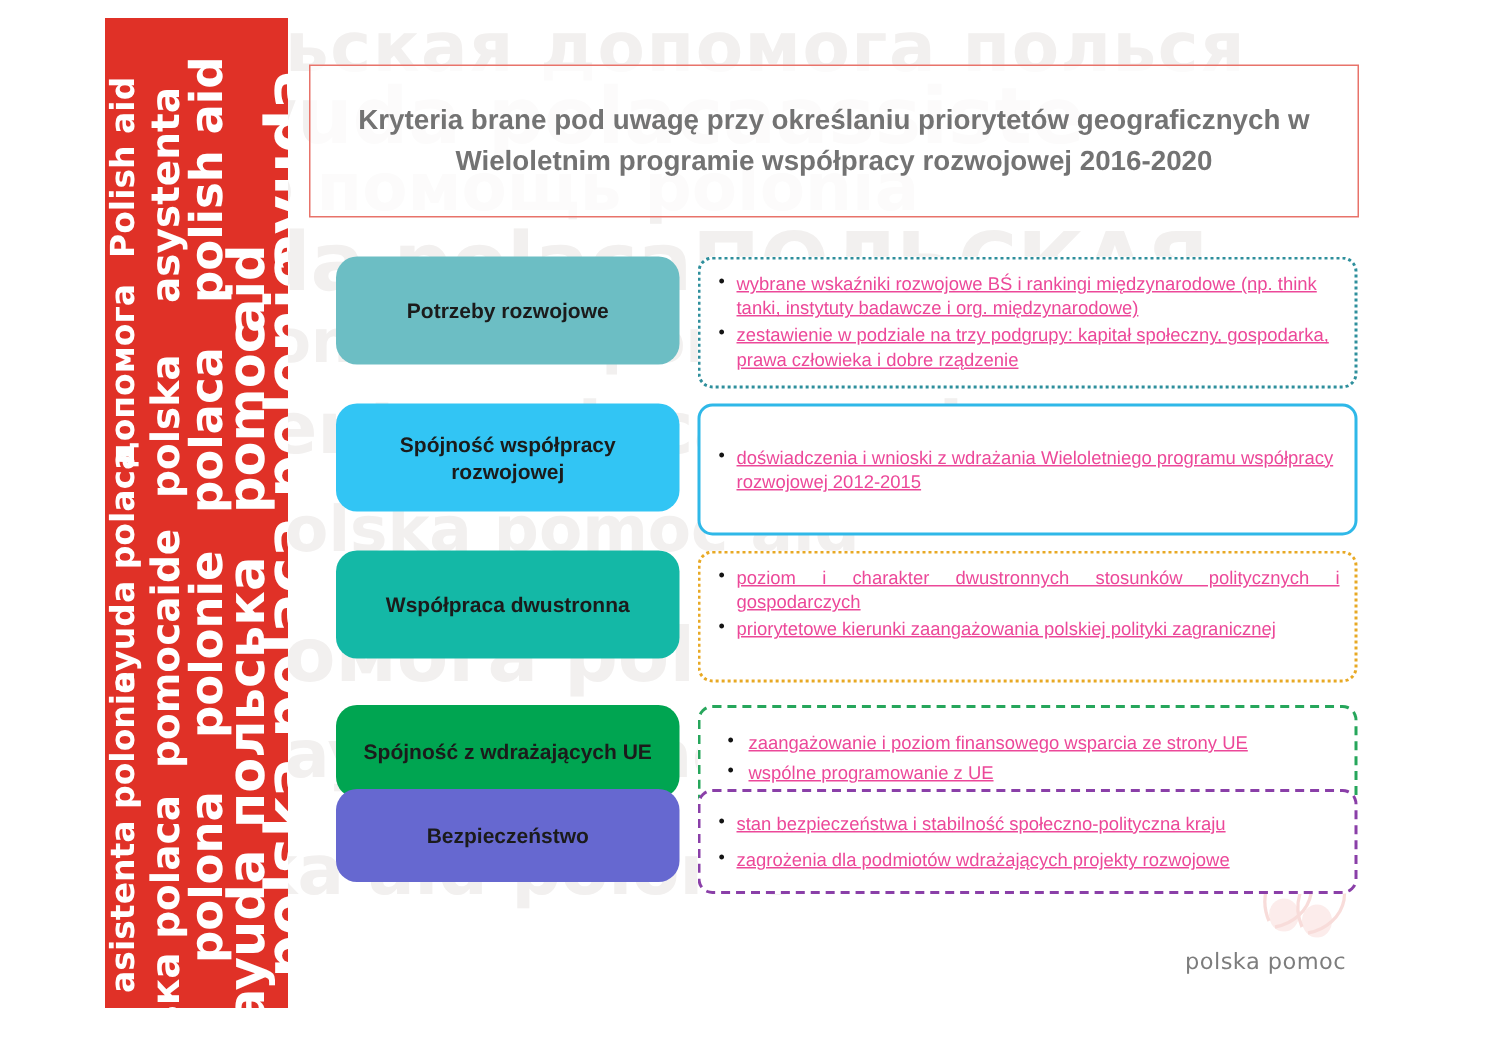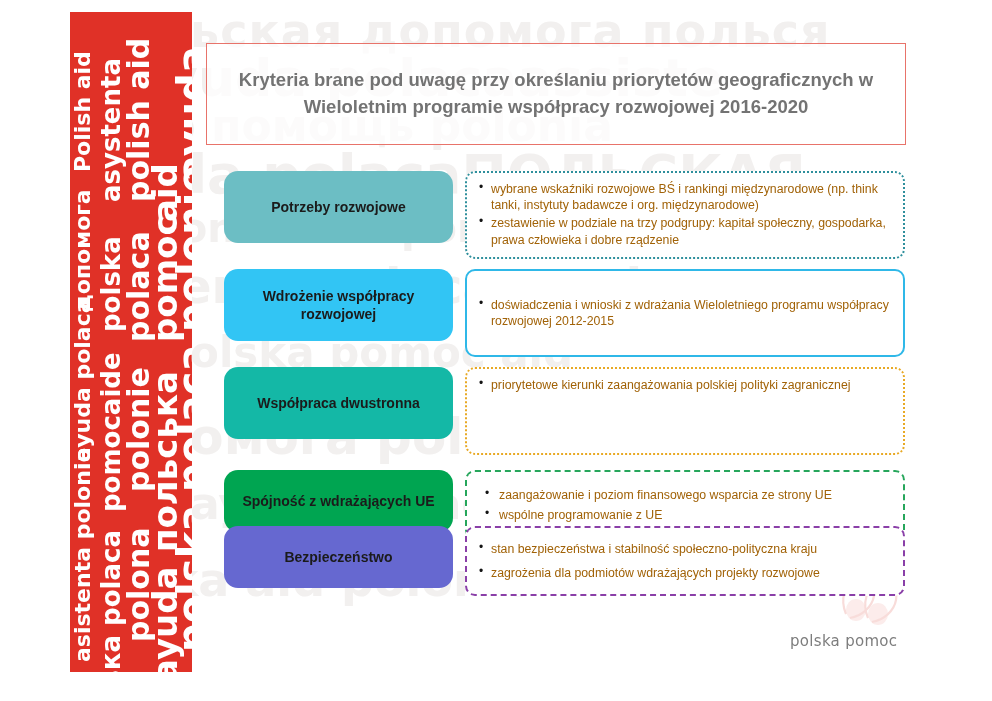--- a/index.html
+++ b/index.html
@@ -146,21 +146,22 @@
     margin: 0;
     padding: 0;
     list-style: none;
   }
   .content-box li {
     position: relative;
     padding-left: 12px;
     margin: 0 0 2px 0;
     font-size: 12.3px;
     line-height: 1.32;
-    color: #a16207;
+    color: #ec4899;
+    text-decoration: underline;
   }
   .content-box li:last-child { margin-bottom: 0; }
   .content-box li::before {
     content: "\2022";
     position: absolute;
     left: 0;
     top: -1px;
     font-size: 12px;
     color: #141414;
   }
@@ -271,35 +272,36 @@
     <div class="content-box">
       <ul>
         <li>wybrane wskaźniki rozwojowe BŚ i rankingi międzynarodowe (np. think tanki, instytuty badawcze i org. międzynarodowe)</li>
         <li>zestawienie w podziale na trzy podgrupy: kapitał społeczny, gospodarka, prawa człowieka i dobre rządzenie</li>
       </ul>
     </div>
   </div>
 
   <div class="row" id="row-1">
     <div class="label-box">
-      <span class="label-text">Wdrożenie współpracy rozwojowej</span>
+      <span class="label-text">Spójność współpracy rozwojowej</span>
     </div>
     <div class="content-box" style="display:flex; align-items:center;">
       <ul style="width:100%;">
         <li>doświadczenia i wnioski z wdrażania Wieloletniego programu współpracy rozwojowej 2012-2015</li>
       </ul>
     </div>
   </div>
 
   <div class="row" id="row-2">
     <div class="label-box">
       <span class="label-text">Współpraca dwustronna</span>
     </div>
     <div class="content-box justify">
       <ul>
+        <li>poziom i charakter dwustronnych stosunków politycznych i gospodarczych</li>
         <li>priorytetowe kierunki zaangażowania polskiej polityki zagranicznej</li>
       </ul>
     </div>
   </div>
 
   <div class="row" id="row-3">
     <div class="label-box">
       <span class="label-text">Spójność z wdrażających UE</span>
     </div>
     <div class="content-box" style="display:flex; align-items:center; padding-left:18px;">

